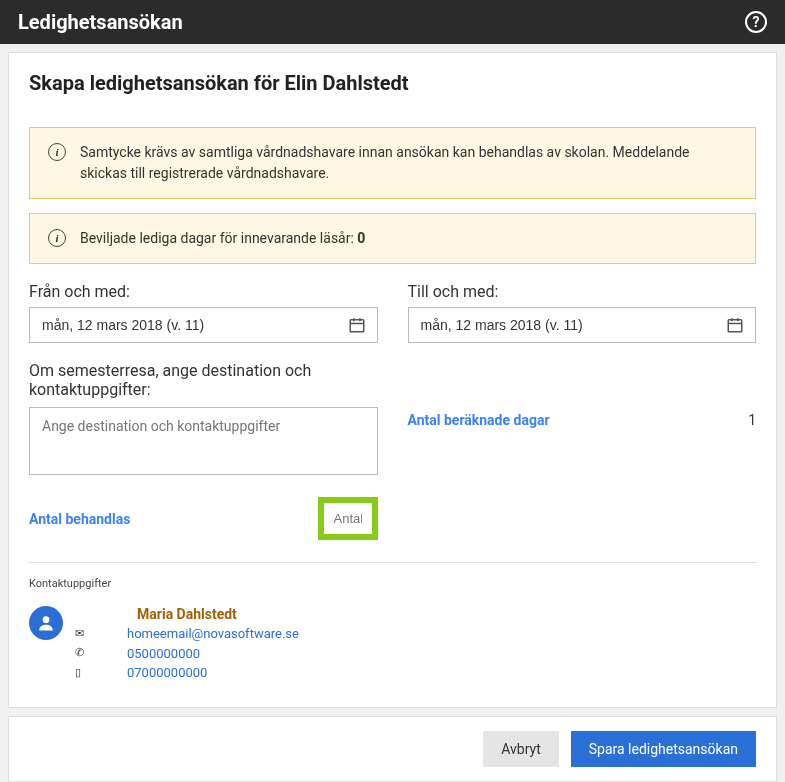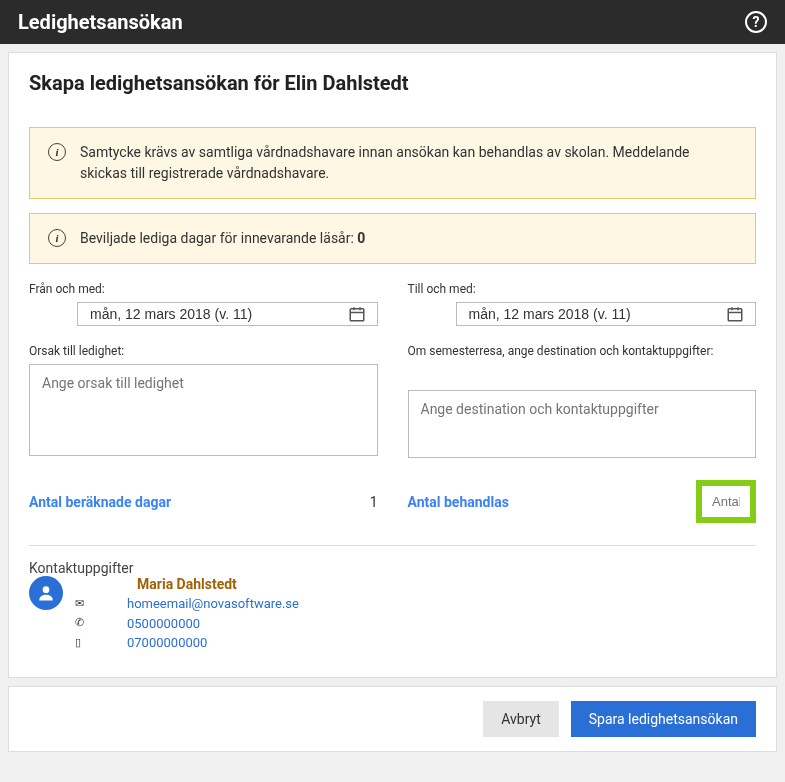--- a/index.html
+++ b/index.html
@@ -82,31 +82,30 @@
     }
     .form-grid {
       display: grid;
       grid-template-columns: 1fr 1fr;
       gap: 18px 30px;
       margin-top: 18px;
     }
     .form-group label,
     .form-group .label {
       display: block;
-      font-size: 12px;
+      font-size: 16px;
       color: #333;
       margin-bottom: 6px;
     }
     .date-input {
       display: flex;
       align-items: center;
       border: 1px solid #bbb;
       background: #fff;
-      height: 24px;
-      margin-left: 48px;
+      height: 36px;
     }
     .date-input input {
       border: none;
       outline: none;
       padding: 0 12px;
       flex: 1;
       font-size: 14px;
       color: #333;
       background: transparent;
     }
@@ -162,23 +161,23 @@
       width: 60px;
       text-align: center;
       background: #fff;
     }
     .divider {
       border: none;
       border-top: 1px solid #ddd;
       margin: 22px 0 14px 0;
     }
     .contact-title {
-      font-size: 14px;
+      font-size: 11px;
       color: #444;
-      margin-bottom: 0;
+      margin-bottom: 16px;
     }
     .contact-block {
       display: flex;
       gap: 12px;
       align-items: flex-start;
     }
     .avatar {
       width: 34px;
       height: 34px;
       background: #2a6fd6;
@@ -296,24 +295,20 @@
             <svg viewBox="0 0 24 24" fill="none" stroke="currentColor" stroke-width="2">
                 <rect x="3" y="5" width="18" height="16" rx="1"></rect>
                 <line x1="3" y1="10" x2="21" y2="10"></line>
                 <line x1="8" y1="3" x2="8" y2="7"></line>
                 <line x1="16" y1="3" x2="16" y2="7"></line>
               </svg>
           </span>
         </div>
       </div>
 
-      <div class="form-group">
-        <label>Orsak till ledighet:</label>
-        <textarea class="textarea-left" placeholder="Ange orsak till ledighet" style=""></textarea>
-      </div>
 
       <div class="form-group">
         <label class="multi-label">Om semesterresa, ange destination och kontaktuppgifter:</label>
         <textarea class="textarea-right" placeholder="Ange destination och kontaktuppgifter" style=""></textarea>
       </div>
 
       <div class="totals-row">
         <span class="label">Antal beräknade dagar</span>
         <span class="value">1</span>
       </div>

